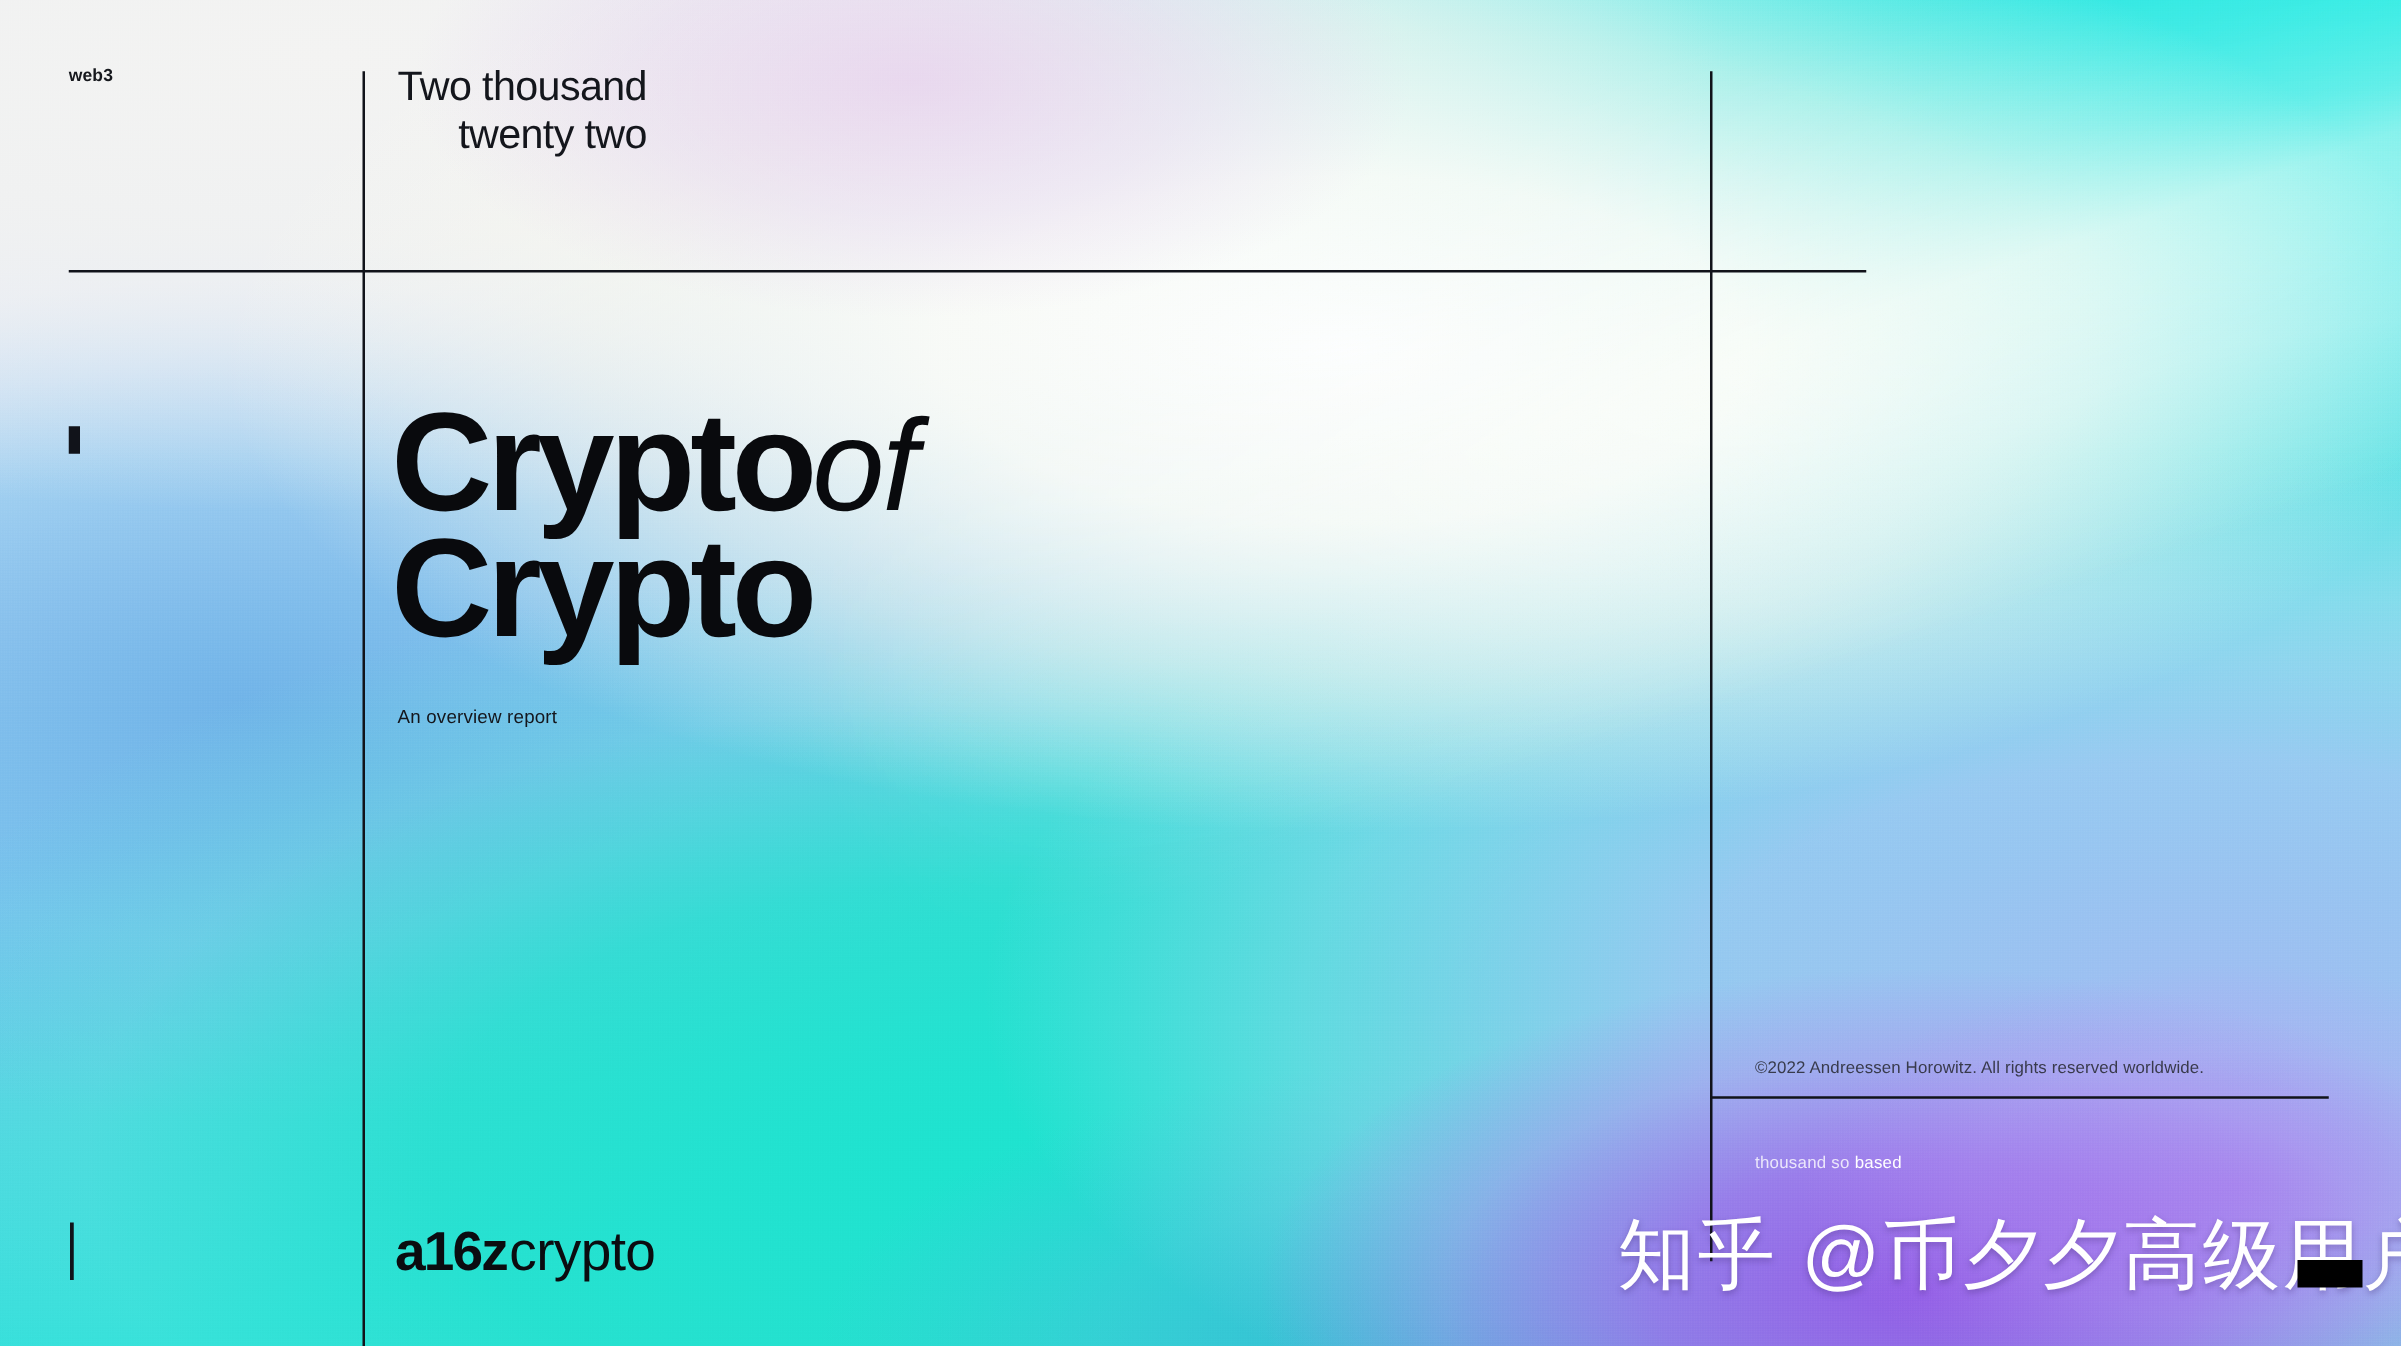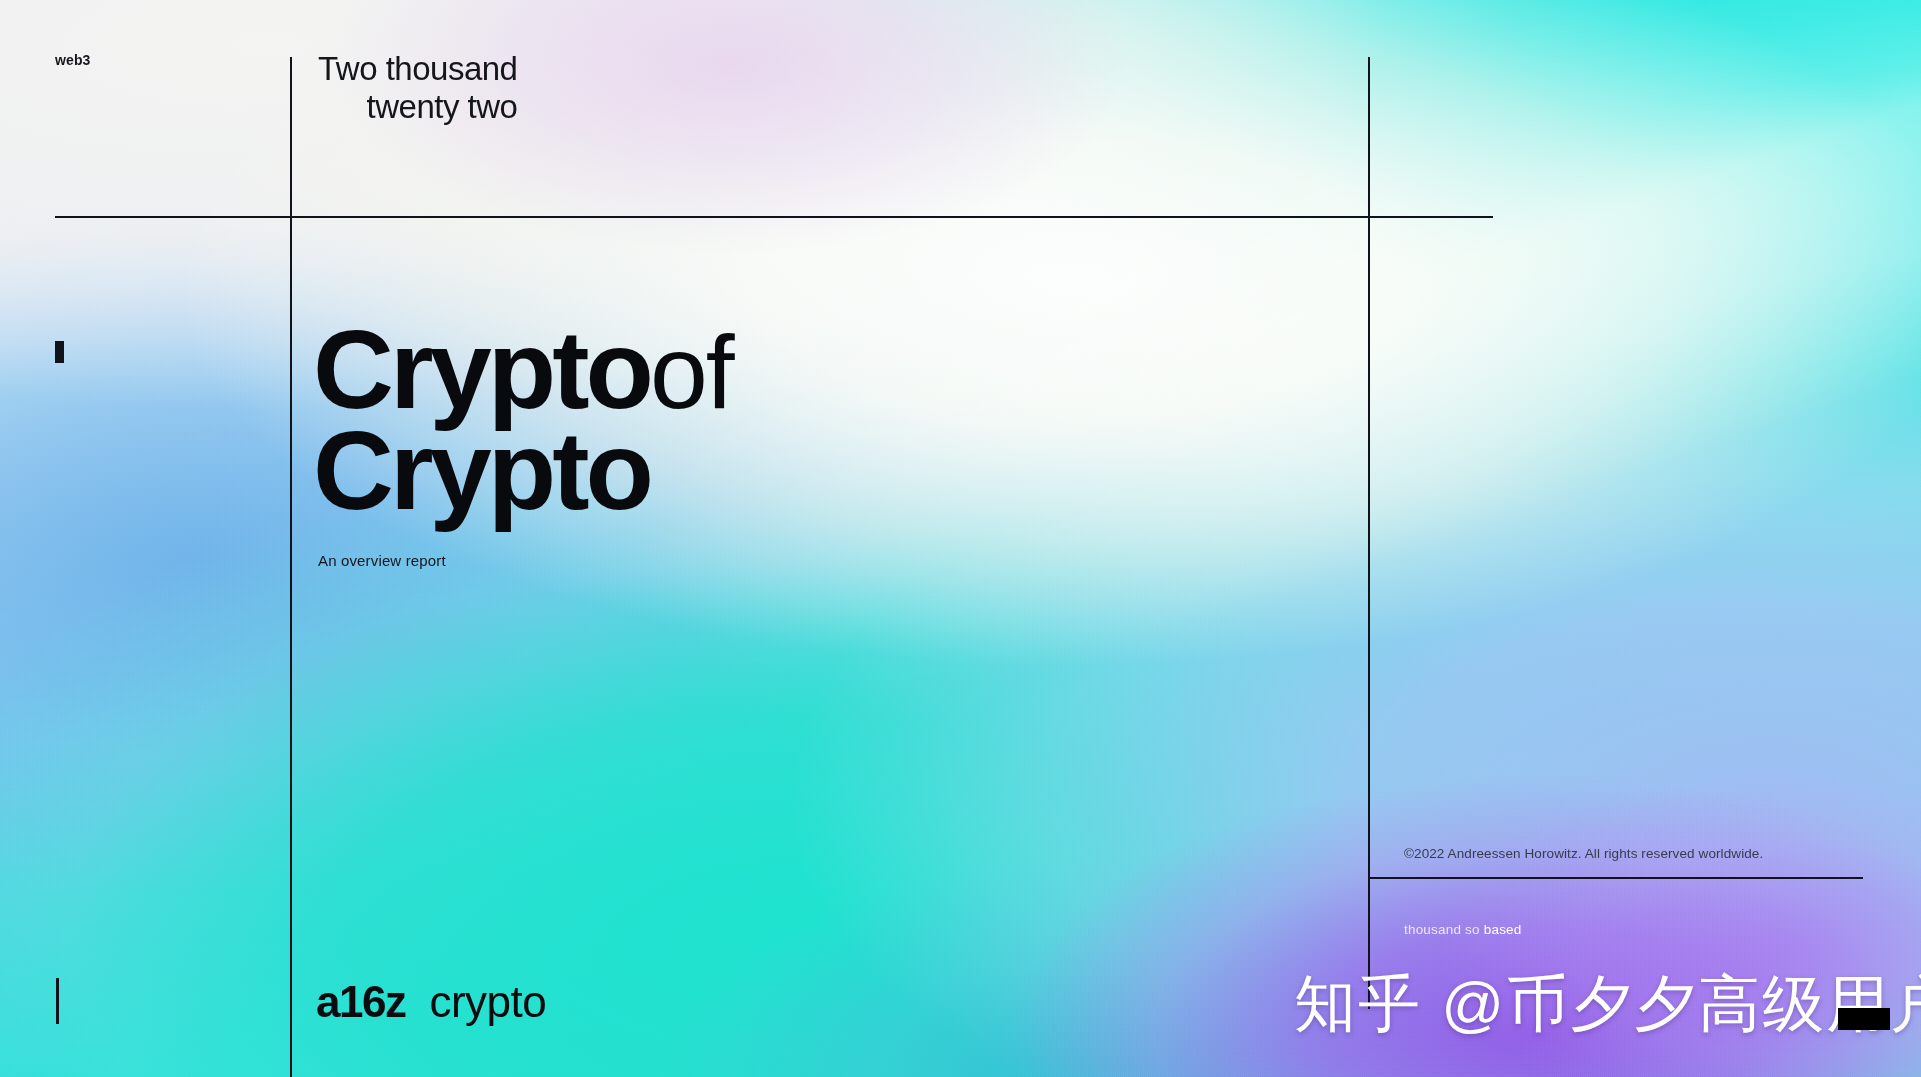--- a/index.html
+++ b/index.html
@@ -154,31 +154,31 @@
   #title-block {
     position:absolute; left:313px; top:320px;
     color:#090a0d;
     line-height:0.90;
     letter-spacing:-4px;
   }
   #title-line1, #title-line2 {
     font-size:112px; font-weight:800; display:block;
   }
   #title-of {
-    font-weight:300; letter-spacing:-2px; font-size:104px;
+    font-weight:300; font-style:italic; letter-spacing:-2px; font-size:104px;
   }
 
   #subtitle {
-    position:absolute; left:318px; top:552px;
+    position:absolute; left:318px; top:565px;
     font-size:15px; font-weight:500; color:#14161c; letter-spacing:0.15px;
   }
 
   #logo-block {
     position:absolute; left:316px; top:977px;
-    display:flex; align-items:baseline; gap:24px;
+    display:flex; align-items:baseline; gap:2px;
     color:#0b0c10;
   }
   #logo-a16z  { font-size:44px; font-weight:800; letter-spacing:-1.5px; }
   #logo-crypto{ font-size:44px; font-weight:300; letter-spacing:-0.5px; }
 
   #copyright {
     position:absolute; left:1404px; top:846px;
     font-size:13.5px; font-weight:400; color:#2a2c36; letter-spacing:0.1px;
     opacity:0.88;
   }

